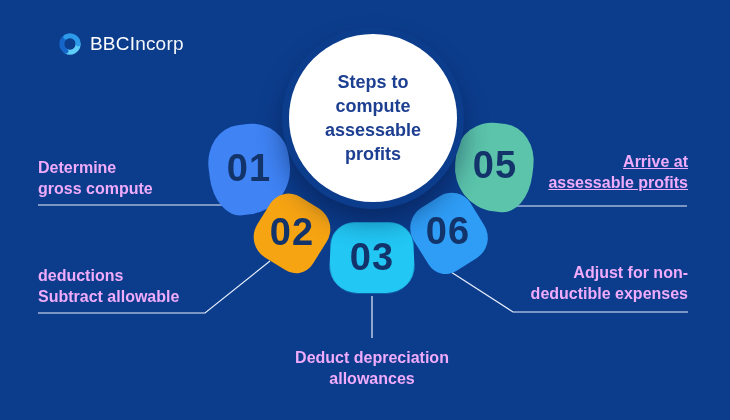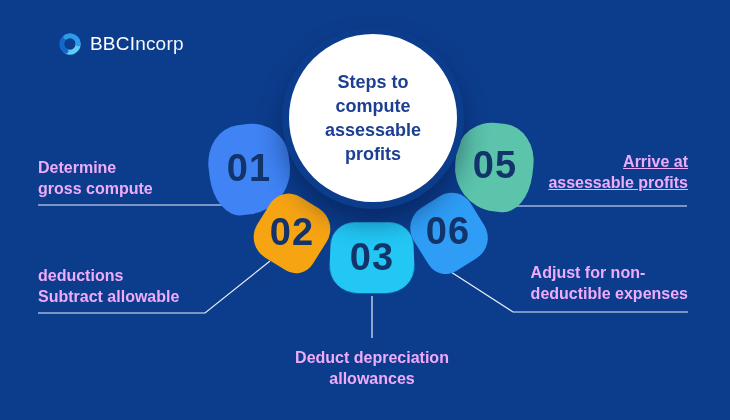--- a/index.html
+++ b/index.html
@@ -105,21 +105,21 @@
     color: #f0abfc;
     font-weight: 700;
     font-size: 16px;
     line-height: 21px;
     white-space: nowrap;
   }
   .label span { display: block; }
   .label-01 { left: 38px;  top: 157px; text-align: left; }
   .label-02 { left: 38px;  top: 265px; text-align: left; }
   .label-03 { left: 270px; top: 347px; width: 204px; text-align: center; }
-  .label-04 { right: 42px; top: 262px; }
+  .label-04 { right: 42px; top: 262px; text-align: right; }
   .label-05 { right: 42px; top: 151px; text-align: right; text-decoration: underline; }
 </style>
 </head>
 <body>
 
 <div class="stage">
 
   <div class="logo">
     <span style="display:inline-flex;">
       <svg width="26" height="26" viewBox="0 0 24 24">

